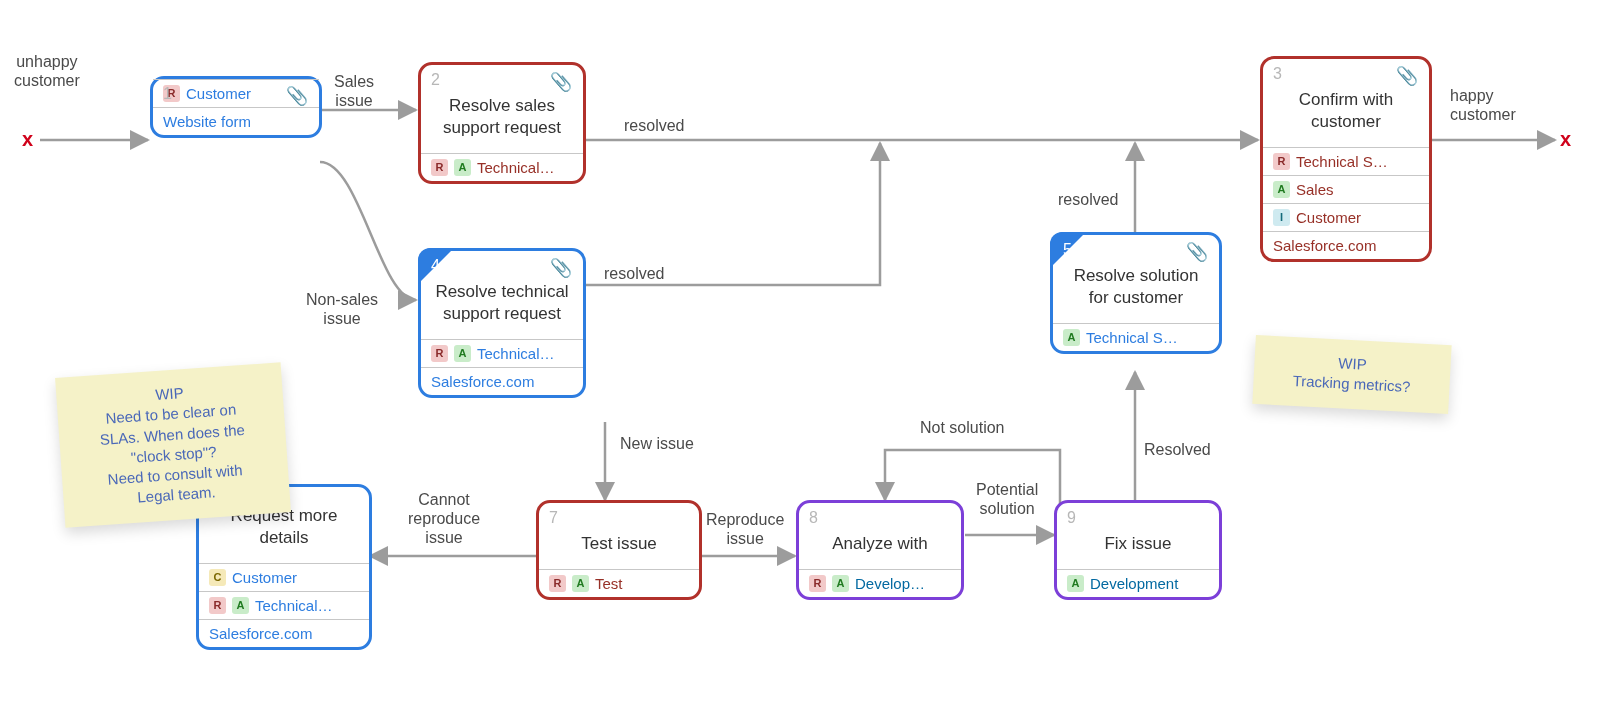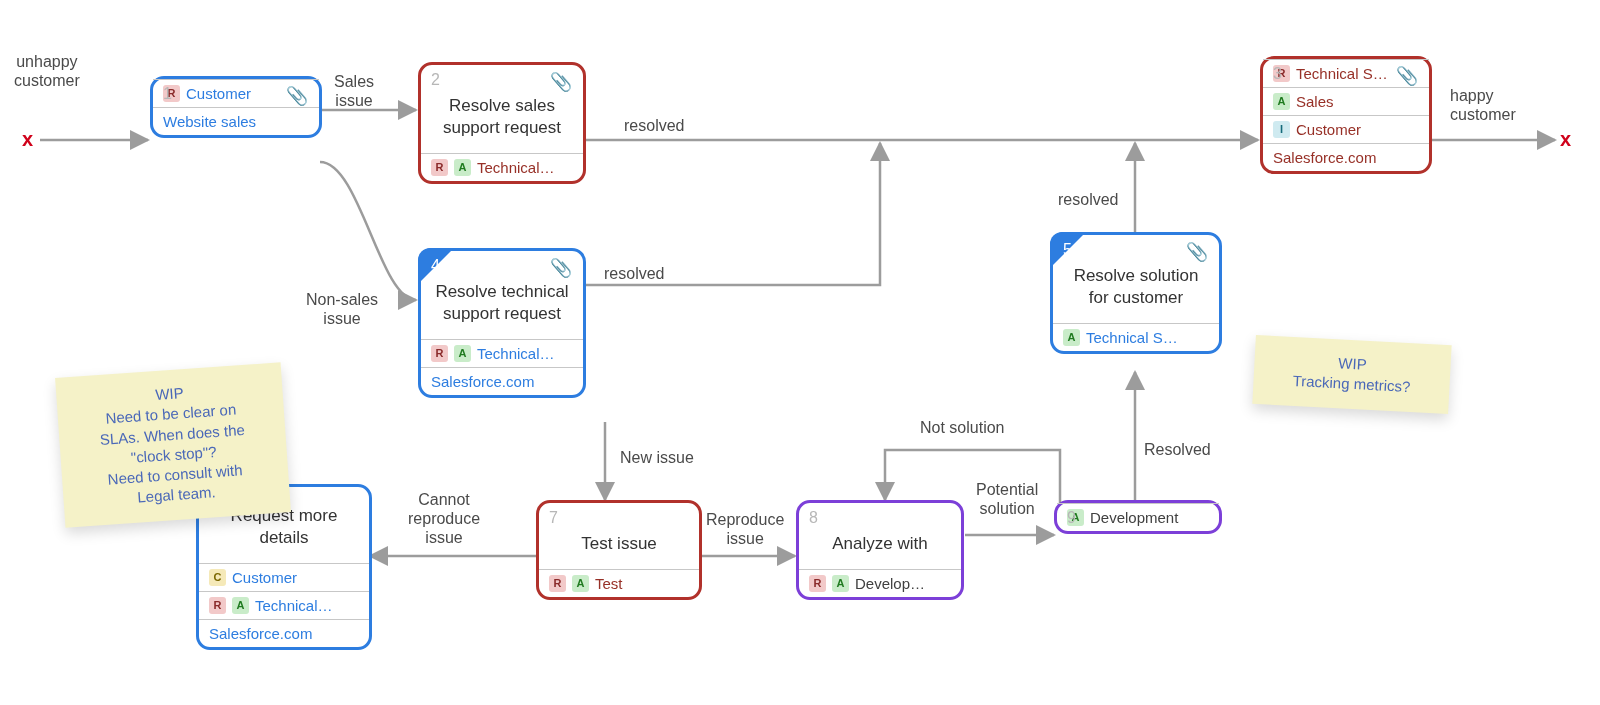--- a/index.html
+++ b/index.html
@@ -16,21 +16,21 @@
 .node .corner::before{content:"";position:absolute;top:0;left:0;border-style:solid;border-width:36px 36px 0 0;border-color:#2d7de0 transparent transparent transparent}
 .node .title{text-align:center;padding:30px 14px 14px 14px;font-size:17px;line-height:1.3}
 .node .row{border-top:1px solid #c7c7c7;padding:5px 10px;display:flex;align-items:center;gap:6px;overflow:hidden;white-space:nowrap}
 .badge{display:inline-flex;align-items:center;justify-content:center;width:17px;height:17px;border-radius:3px;font-size:11px;font-weight:700;line-height:1}
 .badge.R{background:#f2c9c9;color:#8a2a2a}
 .badge.A{background:#c9ecc9;color:#1f7a1f}
 .badge.C{background:#f5e9b8;color:#7a6600}
 .badge.I{background:#cfeaf0;color:#156a7a}
 .linkish{color:#2d7de0}
 .redtext{color:#973027}
-.purptext{color:#404040}
+.purptext{color:#0369a1}
 .edge-label{position:absolute;font-size:16px;color:#4a4a4a;text-align:center;line-height:1.2;pointer-events:none}
 .endpoint{position:absolute;font-weight:700;color:#d0021b;font-size:20px}
 .sticky{position:absolute;background:#f5f2c8;color:#4a68b8;font-size:15px;line-height:1.35;padding:14px 18px;text-align:center;box-shadow:0 6px 14px rgba(0,0,0,.15)}
 </style>
 </head>
 <body>
 <div id="stage">
 
 <svg class="wires">
   <defs>
@@ -74,38 +74,39 @@
 <div class="endpoint" style="left:1560px;top:128px">x</div>
 
 <div class="node blue" style="left:150px;top:76px;width:172px">
   <span class="num">1</span>
   <span class="clip">📎</span>
   <div class="row">
         <span class="badge R">R</span>
         <span class="linkish">Customer</span>
       </div>
   <div class="row">
-        <span class="linkish">Website sales</span>
+        <span class="linkish">Website form</span>
       </div>
 </div>
 
 <div class="node red" style="left:418px;top:62px;width:168px">
   <span class="num">2</span>
   <span class="clip">📎</span>
   <div class="title">Resolve sales support request</div>
   <div class="row">
         <span class="badge R">R</span>
         <span class="badge A">A</span>
         <span class="redtext">Technical…</span>
       </div>
 </div>
 
 <div class="node red" style="left:1260px;top:56px;width:172px">
   <span class="num">3</span>
   <span class="clip">📎</span>
+  <div class="title">Confirm with customer</div>
   <div class="row">
         <span class="badge R">R</span>
         <span class="redtext">Technical S…</span>
       </div>
   <div class="row">
         <span class="badge A">A</span>
         <span class="redtext">Sales</span>
       </div>
   <div class="row">
         <span class="badge I">I</span>
@@ -174,33 +175,34 @@
   <div class="title">Analyze with</div>
   <div class="row">
         <span class="badge R">R</span>
         <span class="badge A">A</span>
         <span class="purptext">Develop…</span>
       </div>
 </div>
 
 <div class="node purple" style="left:1054px;top:500px;width:168px">
   <span class="num">9</span>
+  <div class="title">Fix issue</div>
   <div class="row">
         <span class="badge A">A</span>
         <span class="purptext">Development</span>
       </div>
 </div>
 
 <div class="edge-label" style="left:334px;top:72px">Sales<br>issue</div>
 <div class="edge-label" style="left:306px;top:290px">Non-sales<br>issue</div>
 <div class="edge-label" style="left:624px;top:116px">resolved</div>
 <div class="edge-label" style="left:604px;top:264px">resolved</div>
 <div class="edge-label" style="left:1058px;top:190px">resolved</div>
 <div class="edge-label" style="left:1144px;top:440px">Resolved</div>
-<div class="edge-label" style="left:620px;top:448px">New issue</div>
+<div class="edge-label" style="left:620px;top:434px">New issue</div>
 <div class="edge-label" style="left:408px;top:490px">Cannot<br>reproduce<br>issue</div>
 <div class="edge-label" style="left:706px;top:510px">Reproduce<br>issue</div>
 <div class="edge-label" style="left:920px;top:418px">Not solution</div>
 <div class="edge-label" style="left:976px;top:480px">Potential<br>solution</div>
 
 <div class="sticky" style="left:60px;top:370px;width:190px;transform:rotate(-4deg)">WIP<br>Need to be clear on<br>SLAs. When does the<br>"clock stop"?<br>Need to consult with<br>Legal team.</div>
 <div class="sticky" style="left:1254px;top:340px;width:160px;transform:rotate(3deg)">WIP<br>Tracking metrics?</div>
 
 </div>
 

